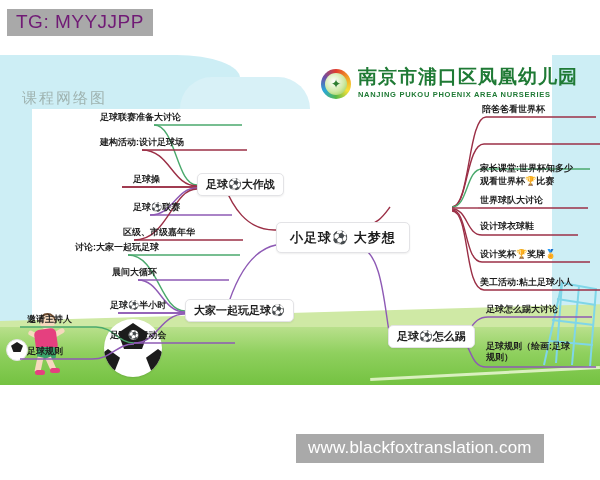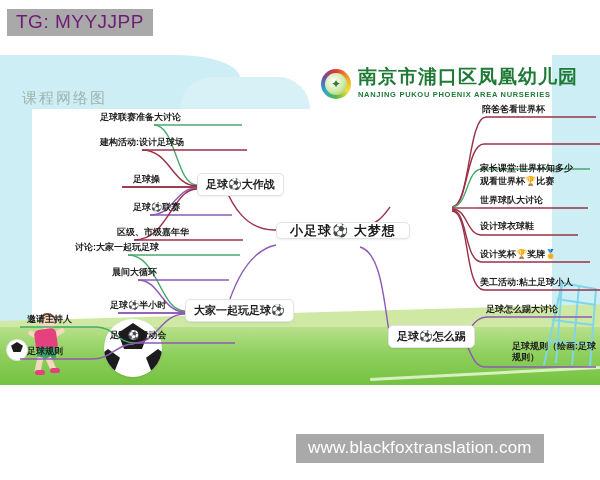--- a/index.html
+++ b/index.html
@@ -128,27 +128,27 @@
   .map{position:absolute;left:0;top:0;width:600px;height:330px;}
   .wires{position:absolute;left:0;top:0;width:600px;height:330px;}
 
   .node{
     position:absolute;background:#ffffff;border:1px solid #e3e3e6;border-radius:5px;
     box-shadow:0 1px 2px rgba(0,0,0,.07);
     font-size:11px;font-weight:bold;color:#1d1d1d;
     padding:5px 8px;white-space:nowrap;line-height:1;
   }
   .node.center{
-    font-size:13px;padding:1px 13px;letter-spacing:1px;
+    font-size:13px;padding:8px 13px;letter-spacing:1px;
   }
   .leaf{
     position:absolute;font-size:9px;font-weight:bold;color:#1d1d1d;
     white-space:nowrap;line-height:1.25;
   }
-  .leaf.wrap{white-space:normal;width:88px;margin-left:26px;}
+  .leaf.wrap{white-space:normal;width:88px;}
 </style>
 </head>
 <body>
 
 <div class="stage">
 
   <div class="tg-watermark">TG: MYYJJPP</div>
 
   <div class="poster">
 
@@ -264,21 +264,21 @@
       <div class="node center" style="left:276px;top:167px;">小足球⚽ 大梦想</div>
 
       <div class="node" style="left:185px;top:244px;">大家一起玩足球⚽</div>
       <div class="node" style="left:197px;top:118px;">足球⚽大作战</div>
       <div class="node" style="left:388px;top:270px;">足球⚽怎么踢</div>
 
       <div class="leaf" style="left:100px;top:57px;">足球联赛准备大讨论</div>
       <div class="leaf" style="left:100px;top:82px;">建构活动:设计足球场</div>
       <div class="leaf" style="left:133px;top:119px;">足球操</div>
       <div class="leaf" style="left:133px;top:147px;">足球⚽联赛</div>
-      <div class="leaf" style="left:117px;top:172px;">区级、市级嘉年华</div>
+      <div class="leaf" style="left:123px;top:172px;">区级、市级嘉年华</div>
 
       <div class="leaf" style="left:75px;top:187px;">讨论:大家一起玩足球</div>
       <div class="leaf" style="left:112px;top:212px;">晨间大循环</div>
       <div class="leaf" style="left:110px;top:245px;">足球⚽半小时</div>
       <div class="leaf" style="left:110px;top:275px;">足球⚽运动会</div>
       <div class="leaf" style="left:27px;top:259px;">邀请主持人</div>
       <div class="leaf" style="left:27px;top:291px;">足球规则</div>
 
       <div class="leaf" style="left:482px;top:49px;">陪爸爸看世界杯</div>
       <div class="leaf" style="left:480px;top:76px;margin-top:32px;">家长课堂:世界杯知多少</div>

